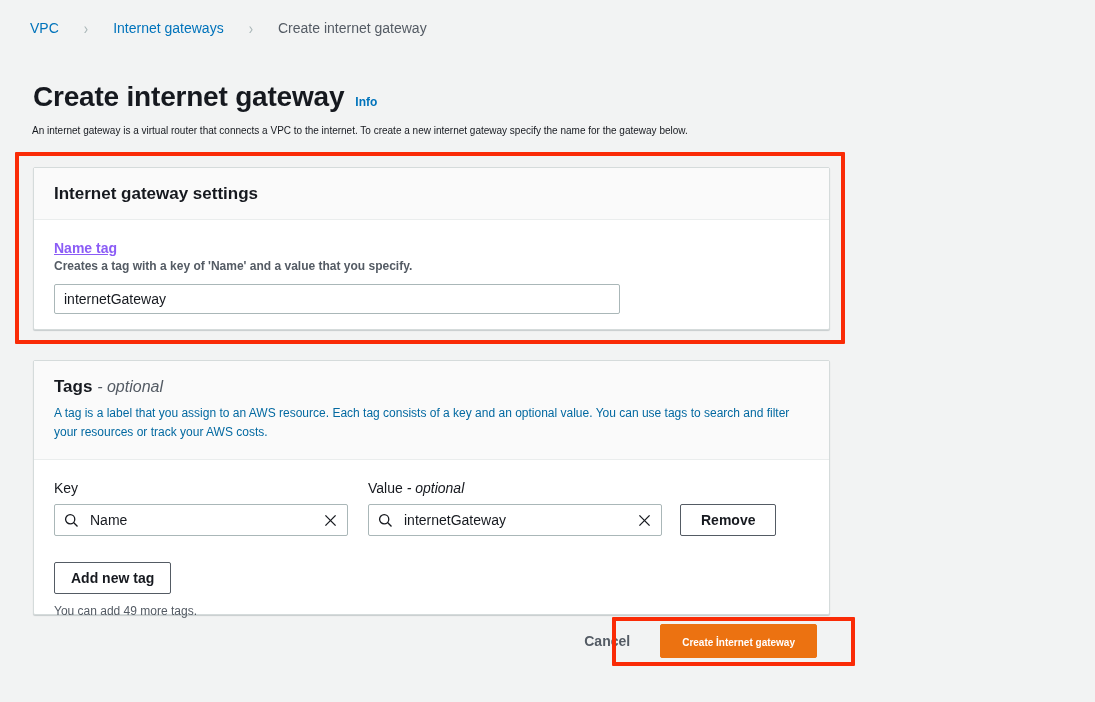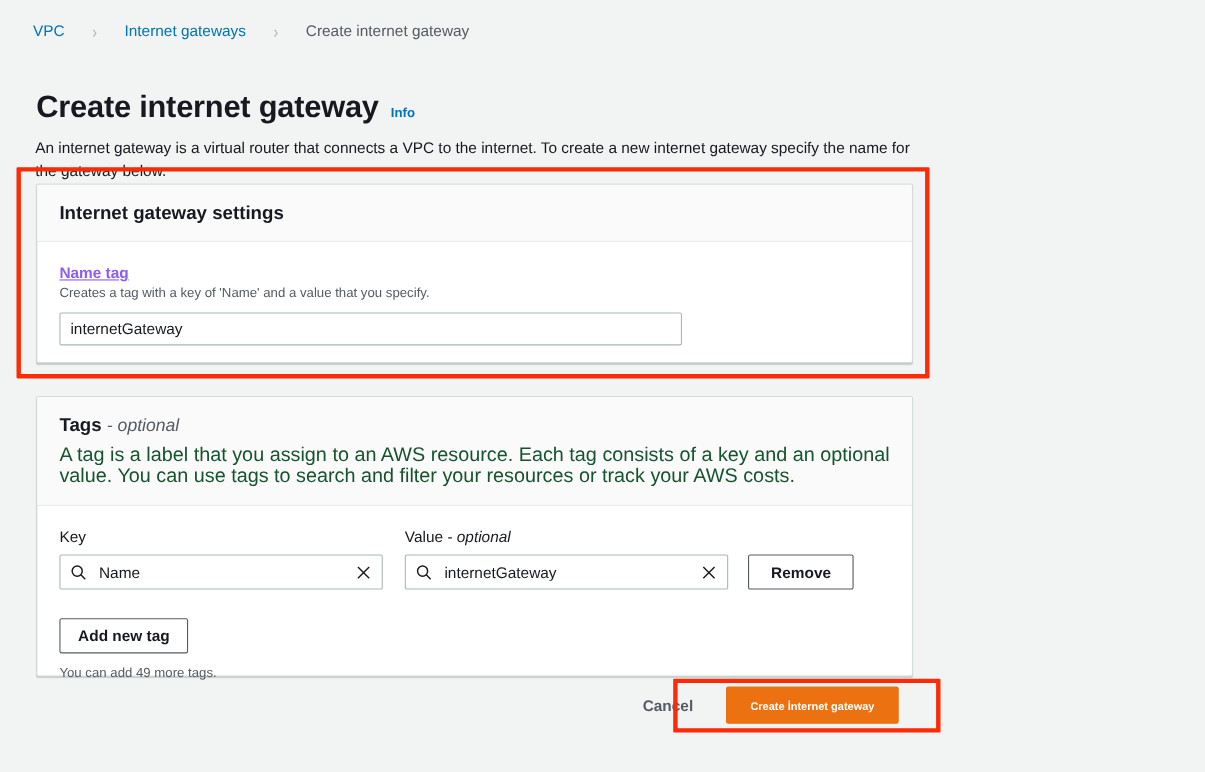--- a/index.html
+++ b/index.html
@@ -37,21 +37,21 @@
     font-size: 28px; font-weight: bold;
     letter-spacing: -0.2px; color: #16191f; line-height: 1.1;
   }
   .info-link {
     font-size: 12px; font-weight: bold; color: #0073bb;
     text-decoration: none; cursor: pointer;
   }
 
   .page-desc {
     position: absolute; left: 32px; top: 110px;
-    width: 805px; font-size: 14px; line-height: 21px;
+    width: 805px; font-size: 10px; line-height: 21px;
     color: #16191f;
   }
 
   
   .card {
     position: absolute;
     background: #ffffff;
     border: 1px solid #d5dbdb;
     border-radius: 2px;
     box-shadow: 0 1px 1px 0 rgba(0,28,36,0.18);
@@ -62,29 +62,29 @@
     padding: 16px 20px 15px 20px;
   }
   .card-header.tall { padding-bottom: 17px; }
   .card-title {
     font-size: 17px; font-weight: bold; color: #16191f; line-height: 1.2;
   }
   .card-title .opt {
     font-weight: normal; font-style: italic; color: #545b64; font-size: 16px;
   }
   .card-subdesc {
-    margin-top: 7px; font-size: 18px; line-height: 19px; color: #14532d;
+    margin-top: 7px; font-size: 12px; line-height: 19px; color: #0369a1;
     max-width: 760px;
   }
   .card-body { padding: 20px; }
 
   
   #settings-card { left: 33px; top: 167px; width: 797px; height: 163px; }
   .field-label { font-size: 14px; font-weight: bold; color: #8b5cf6; text-decoration: underline; }
-  .field-hint { margin-top: 2px; font-size: 12px; color: #545b64; line-height: 17px; }
+  .field-hint { margin-top: 2px; font-size: 12px; color: #545b64; line-height: 17px; font-weight: bold; }
 
   .text-input {
     margin-top: 9px;
     width: 566px; height: 30px;
     border: 1px solid #aab7b8; border-radius: 2px;
     background: #fff;
     font-family: "Liberation Sans", sans-serif;
     font-size: 14px; color: #16191f;
     padding: 0 9px;
     outline: none;

